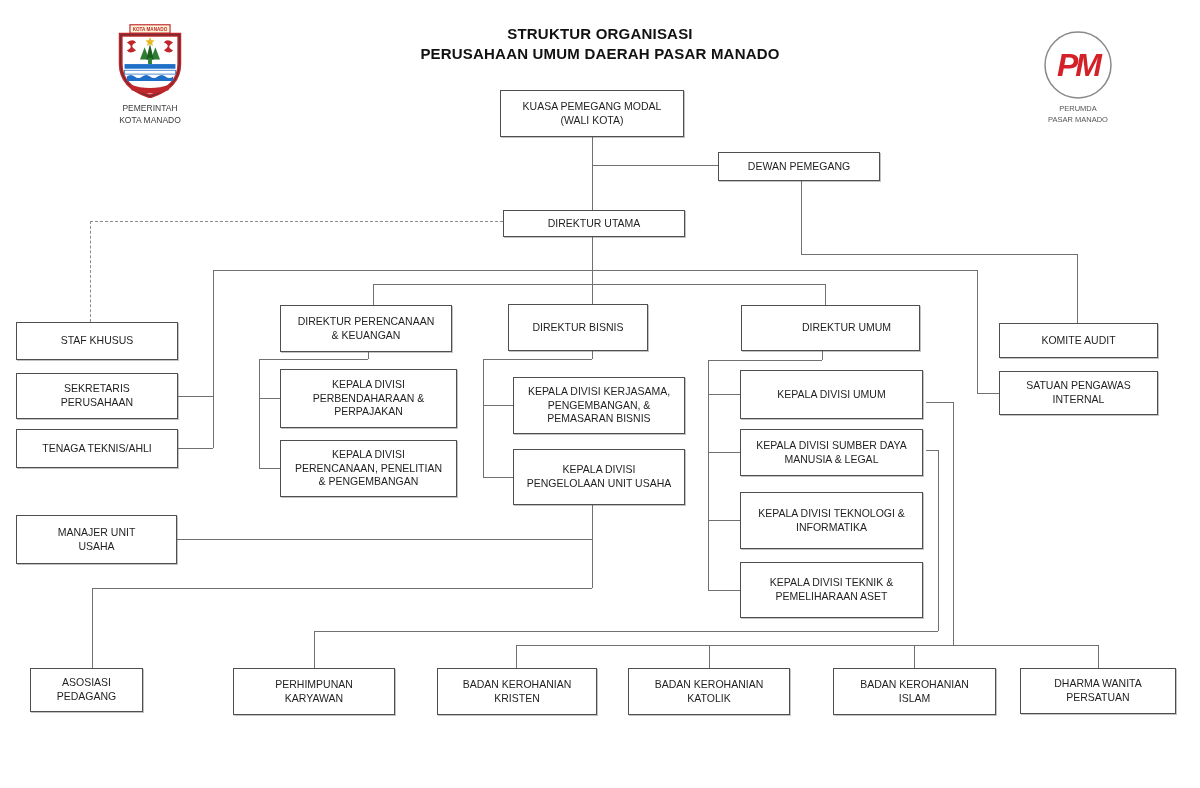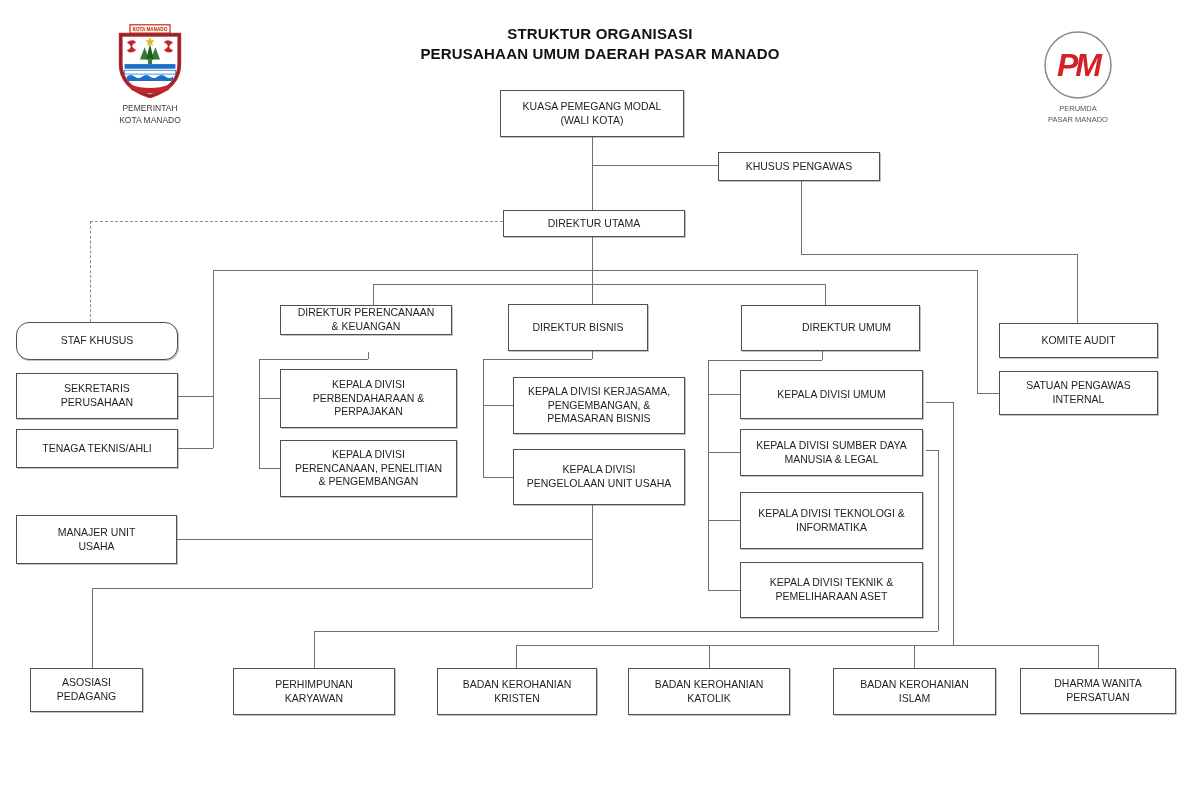--- a/index.html
+++ b/index.html
@@ -126,27 +126,27 @@
       <div class="seg v" style="left: 314px; top: 631px; height: 37px; width: 1px;"></div>
       <div class="seg h" style="left: 516px; top: 645px; width: 582px; height: 1px;"></div>
       <div class="seg v" style="left: 516px; top: 645px; height: 23px; width: 1px;"></div>
       <div class="seg v" style="left: 709px; top: 645px; height: 23px; width: 1px;"></div>
       <div class="seg v" style="left: 914px; top: 645px; height: 23px; width: 1px;"></div>
       <div class="seg v" style="left: 1098px; top: 645px; height: 23px; width: 1px;"></div>
     </div>
   <div id="nodes">
       <div class="node" style="left: 500px; top: 90px; width: 184px; height: 47px;">KUASA PEMEGANG MODAL
 (WALI KOTA)</div>
-      <div class="node" style="left: 718px; top: 152px; width: 162px; height: 29px;">KHUSUS PENGAWAS</div>
+      <div class="node" style="left: 718px; top: 152px; width: 162px; height: 29px;">DEWAN PEMEGANG</div>
       <div class="node" style="left: 503px; top: 210px; width: 182px; height: 27px;">DIREKTUR UTAMA</div>
-      <div class="node" style="left: 16px; top: 322px; width: 162px; height: 38px; border-radius: 13px;">STAF KHUSUS</div>
+      <div class="node" style="left: 16px; top: 322px; width: 162px; height: 38px;">STAF KHUSUS</div>
       <div class="node" style="left: 16px; top: 373px; width: 162px; height: 46px;">SEKRETARIS
 PERUSAHAAN</div>
       <div class="node" style="left: 16px; top: 429px; width: 162px; height: 39px;">TENAGA TEKNIS/AHLI</div>
-      <div class="node" style="left: 280px; top: 305px; width: 172px; height: 30px;">DIREKTUR PERENCANAAN
+      <div class="node" style="left: 280px; top: 305px; width: 172px; height: 47px;">DIREKTUR PERENCANAAN
 &amp; KEUANGAN</div>
       <div class="node" style="left: 280px; top: 369px; width: 177px; height: 59px;">KEPALA DIVISI
 PERBENDAHARAAN &amp;
 PERPAJAKAN</div>
       <div class="node" style="left: 280px; top: 440px; width: 177px; height: 57px;">KEPALA DIVISI
 PERENCANAAN, PENELITIAN
 &amp; PENGEMBANGAN</div>
       <div class="node" style="left: 508px; top: 304px; width: 140px; height: 47px;">DIREKTUR BISNIS</div>
       <div class="node" style="left: 513px; top: 377px; width: 172px; height: 57px;">KEPALA DIVISI KERJASAMA,
 PENGEMBANGAN, &amp;

